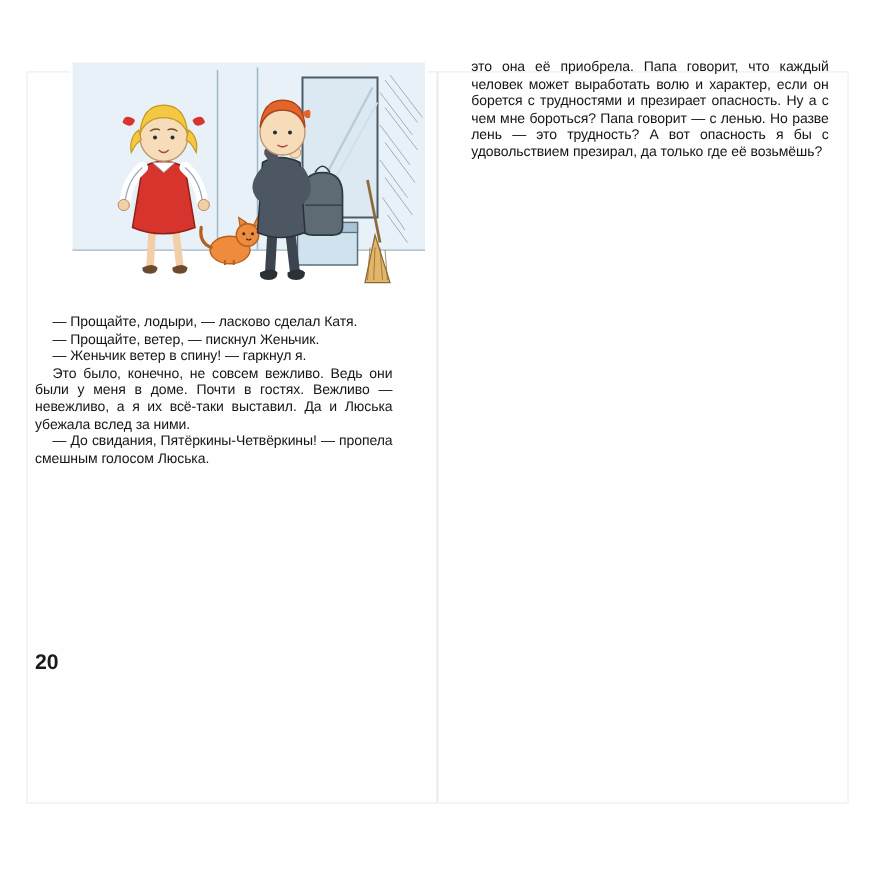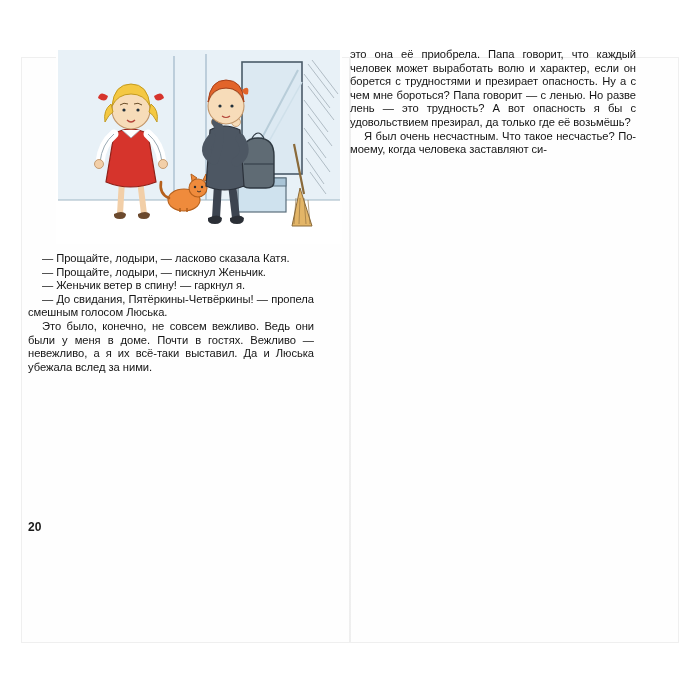--- a/index.html
+++ b/index.html
@@ -54,21 +54,21 @@
     letter-spacing: -0.05px;
   }
   .text-block p {
     margin: 0;
   }
   .indent { text-indent: 14px; }
 
   .page-number {
     position: absolute;
     font-family: "Liberation Sans", sans-serif;
-    font-size: 12px;
+    font-size: 17px;
     font-weight: bold;
     color: #1a1a1a;
   }
 
   
   .illus1 {
     position: absolute;
     left: 28px;
     top: 48px;
     width: 286px;
@@ -201,32 +201,31 @@
           <path d="M186 42 q8 -6 6 4 q-4 2 -6 -4 z" fill="#e2642a"></path>
 
           <circle cx="164" cy="58" r="1.6" fill="#22303a"></circle>
           <circle cx="176" cy="58" r="1.6" fill="#22303a"></circle>
           <path d="M166 68 q4 3 8 0" stroke="#b4453a" stroke-width="1.2" fill="none"></path>
         </g>
       </svg>
     </div>
 
     <div class="text-block" style="position:absolute; left:0; top:252px; width:286px;">
-      <p class="indent">— Прощайте, лодыри, — ласково сказала Катя.</p>
-      <p class="indent">— Прощайте, лодыри, — пискнул Женьчик.</p>
+      <p class="indent">— Прощайте, лодыри, — ласково сделал Катя.</p>
+      <p class="indent">— Прощайте, ветер, — пискнул Женьчик.</p>
       <p class="indent">— Женьчик ветер в спину! — гаркнул я.</p>
+      <p class="indent">Это было, конечно, не совсем вежливо. Ведь они были у меня в доме. Почти в гостях. Вежливо — невежливо, а я их всё-таки выставил. Да и Люська убежала вслед за ними.</p>
       <p class="indent">— До свидания, Пятёркины-Четвёркины! — пропела смешным голосом Люська.</p>
-      <p class="indent">Это было, конечно, не совсем вежливо. Ведь они были у меня в доме. Почти в гостях. Вежливо — невежливо, а я их всё-таки выставил. Да и Люська убежала вслед за ними.</p>
     </div>
 
     <div class="page-number" style="left:0; top:520px;">20</div>
   </div>
 
   <div class="col right">
 
-    <div class="text-block" style="position:absolute; left:0; top:48px; width:286px;">
+    <div class="text-block" style="position:absolute; left:0; top:48px; width:286px;padding-left:27px;">
       <p>это она её приобрела. Папа говорит, что каждый человек может выработать волю и характер, если он борется с трудностями и презирает опасность. Ну а с чем мне бороться? Папа говорит — с ленью. Но разве лень — это трудность? А вот опасность я бы с удовольствием презирал, да только где её возьмёшь?</p>
-      <p class="indent">Я был очень несчастным. Что такое несчастье? По-моему, когда человека заставляют си-</p>
     </div>
 
   </div>
 
 </div>
 
 </body></html>

